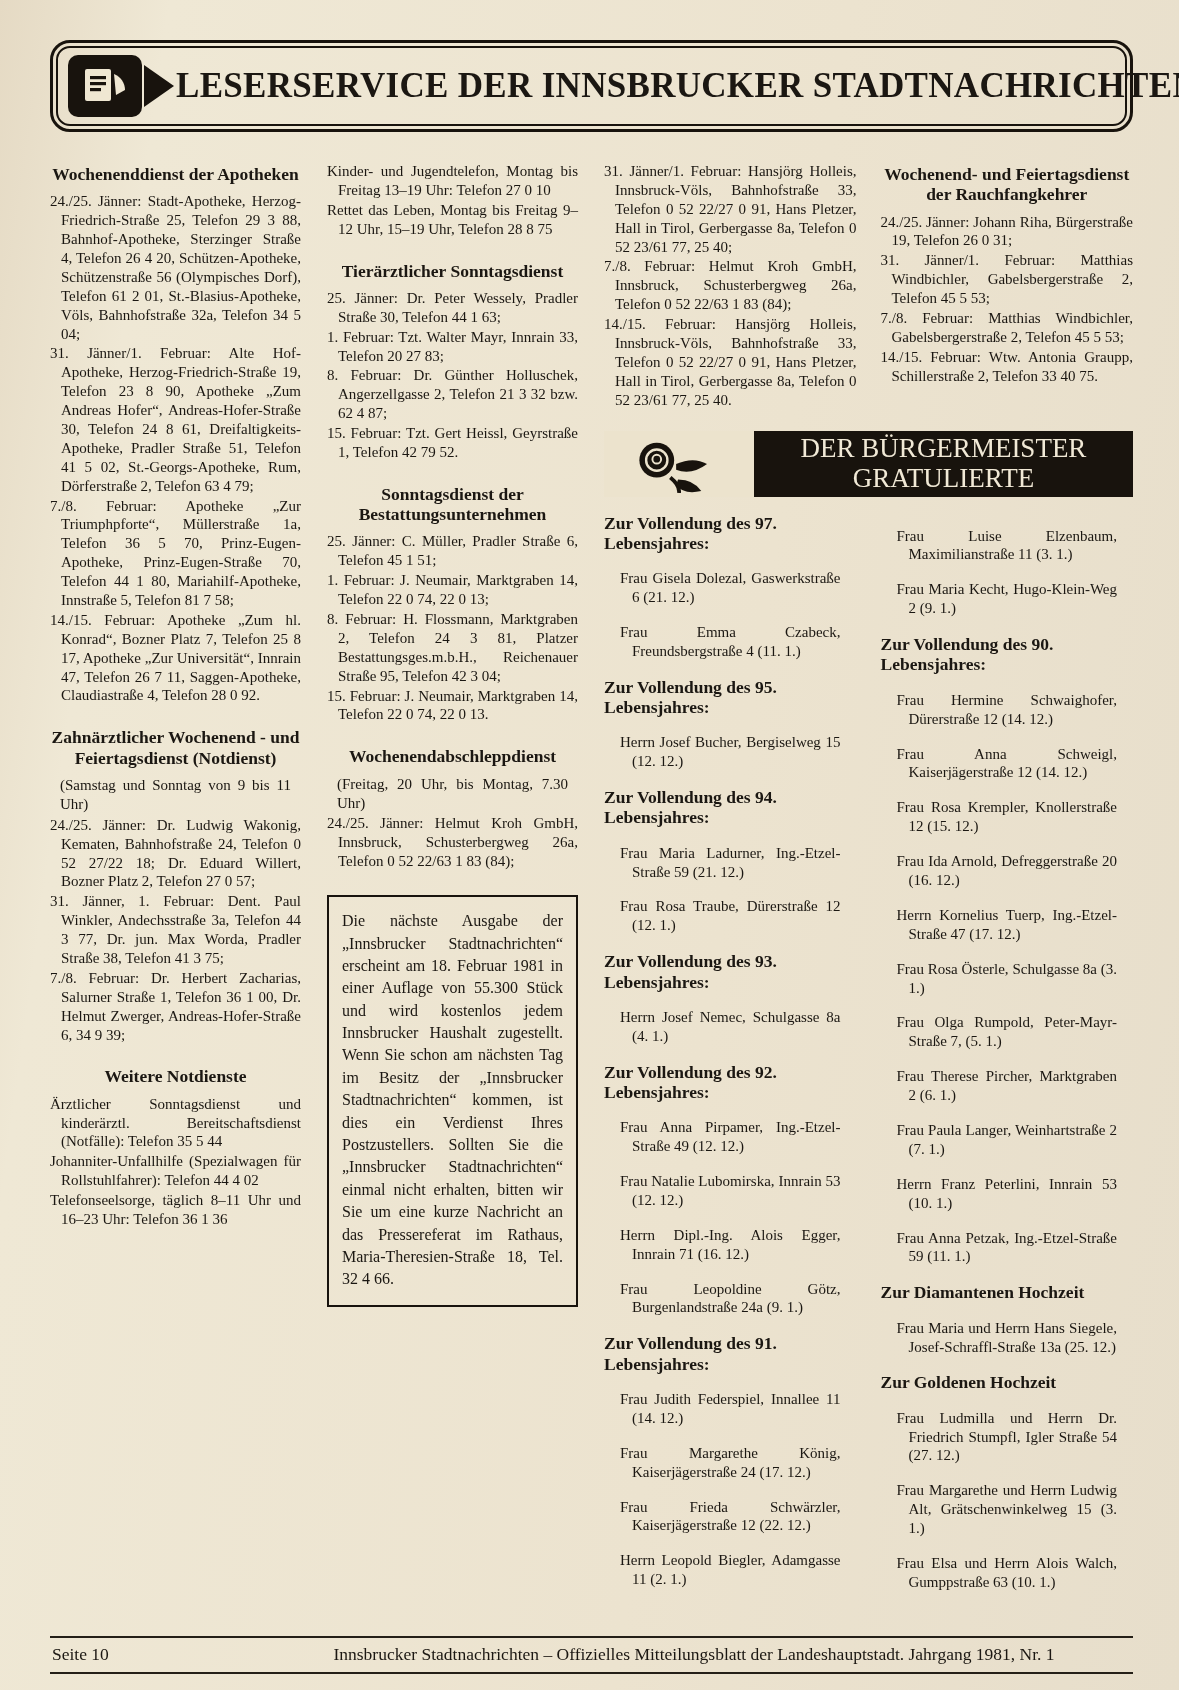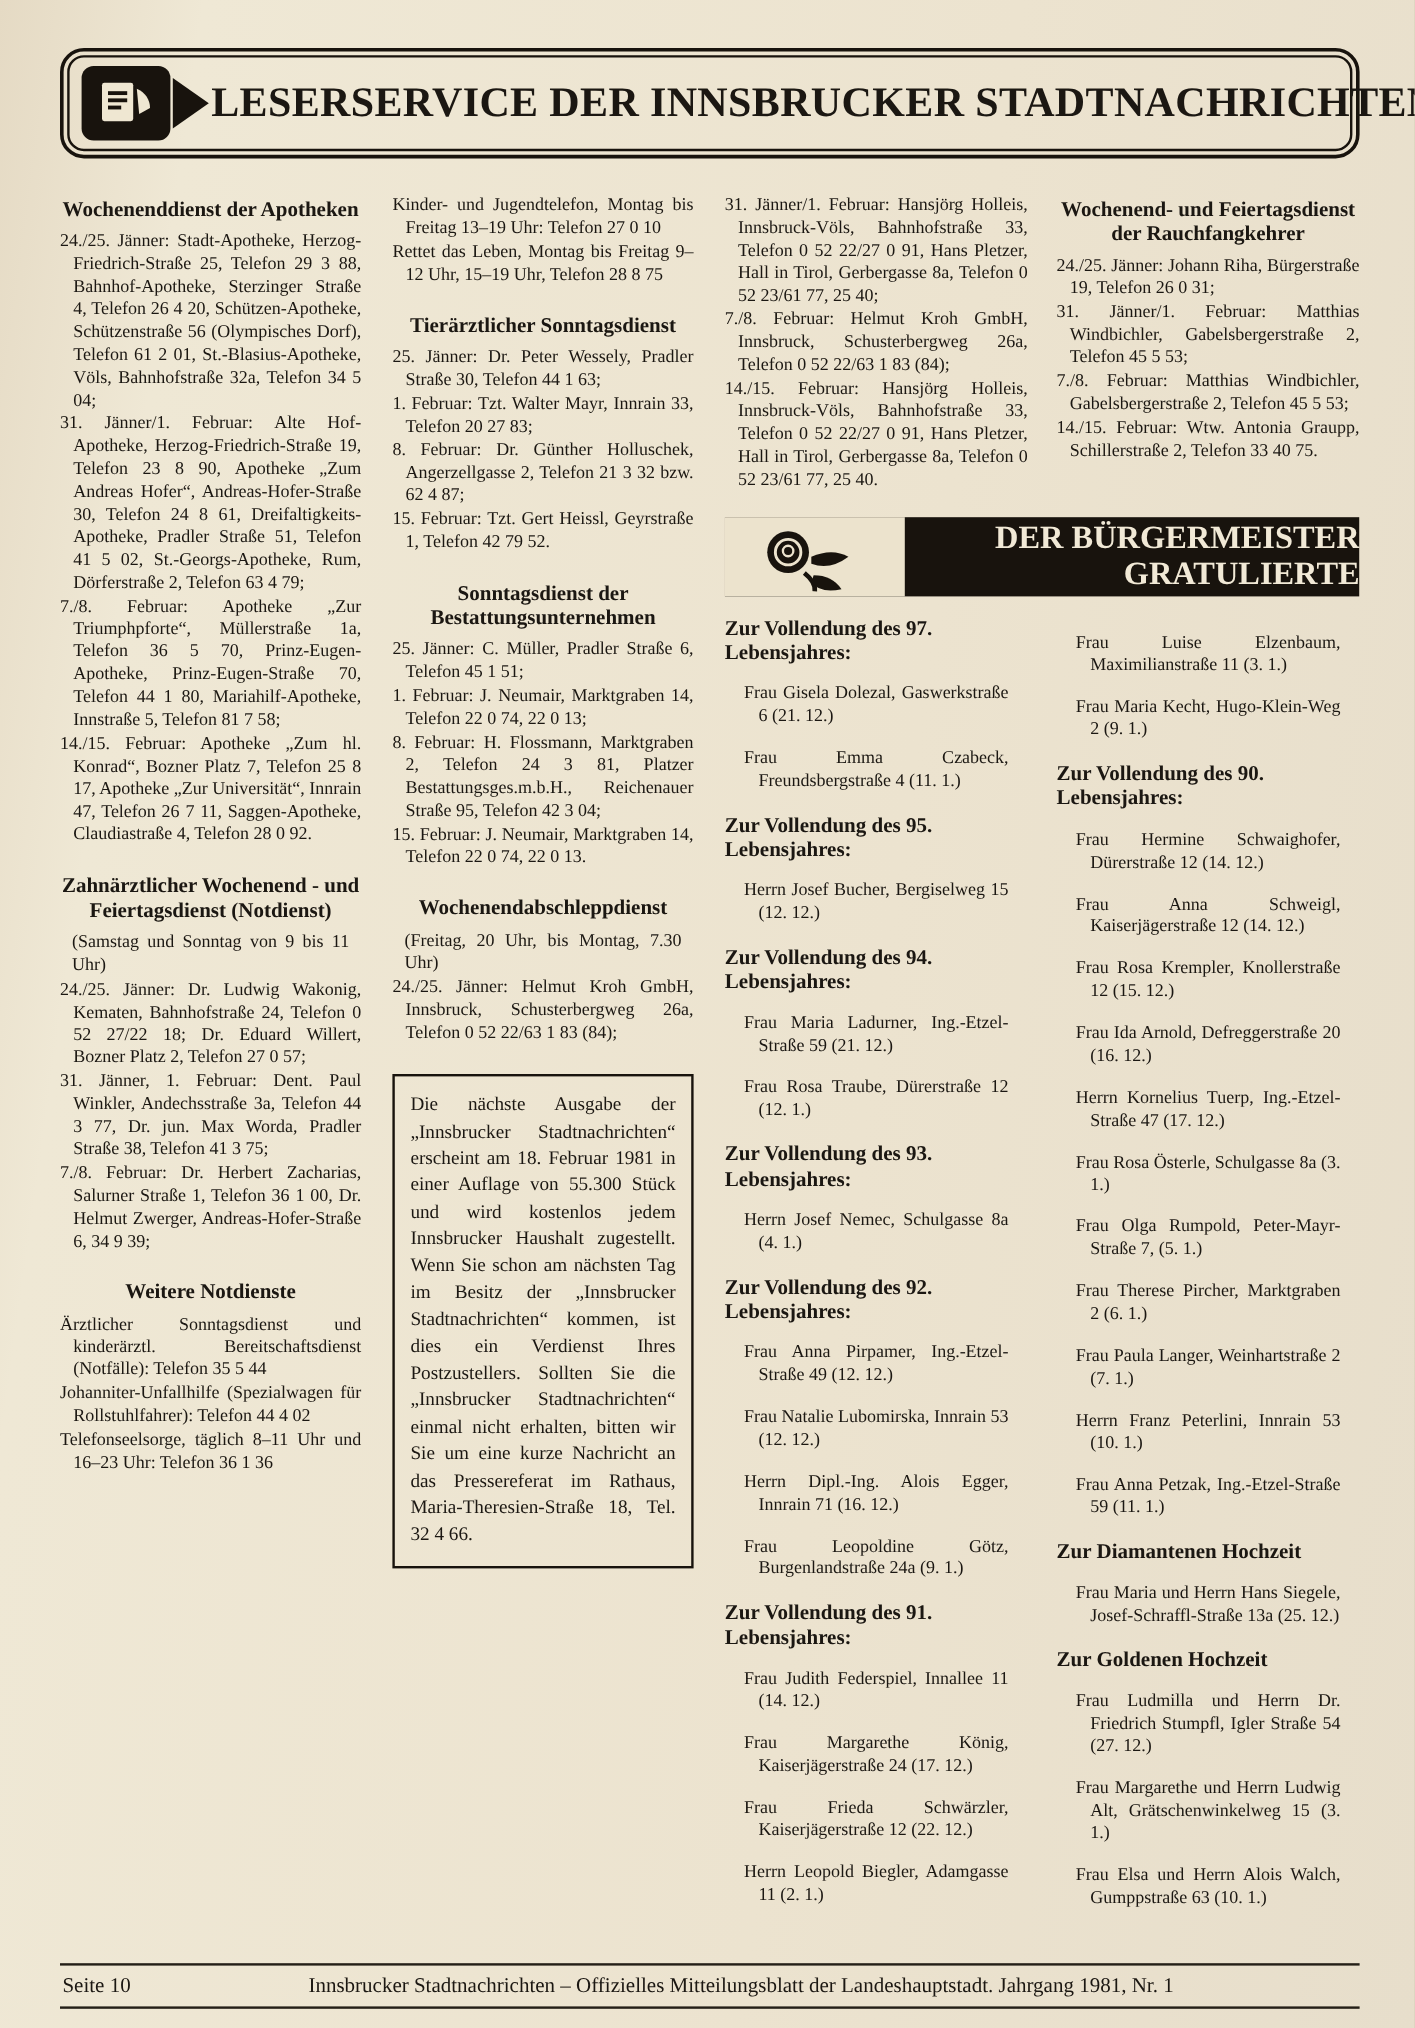--- a/index.html
+++ b/index.html
@@ -19,30 +19,30 @@
   .sec{font-size:17.5px;line-height:1.16;margin:22px 0 8px;text-align:center}
   .sec.first{margin-top:2px}
   .entry{margin:0 0 1px;padding-left:11px;text-indent:-11px}
   .note{margin:0 10px 2px}
   .lead{font-weight:400}
   
   .right{display:flex;flex-direction:column;overflow:hidden}
   .right-grid{display:grid;grid-template-columns:1fr 1fr;column-gap:24px}
   .banner{background:#18130d;display:flex;align-items:stretch;height:66px;margin:20px 0 14px;flex:0 0 auto}
   .banner-rose{background:#ece3cd;width:150px;display:flex;align-items:center;justify-content:center;flex:0 0 auto}
-  .banner-title{color:#f1e9d6;font-weight:700;font-size:27px;line-height:1.1;display:flex;align-items:center;max-width:385px;text-align:right}
+  .banner-title{color:#f1e9d6;font-weight:400;font-size:27px;line-height:1.1;display:flex;align-items:center;max-width:385px;text-align:center}
   .group-h{font-size:17.5px;line-height:1.16;margin:16px 0 6px;text-align:left}
   .group-h.first{margin-top:2px}
   .person{margin:16px;padding-left:12px;text-indent:-12px}
   
   .hinweis{border:2px solid #18130d;margin-top:24px;padding:13px 13px 14px;font-size:16px;line-height:1.4;text-align:justify;hyphens:auto}
   
   .footer{flex:0 0 auto;border-top:2px solid #241f17;border-bottom:2px solid #241f17;margin-top:10px;padding:6px 2px 7px;display:flex;align-items:baseline;font-size:17.5px}
   .footer-page{width:205px}
-  .footer-text{flex:1;text-align:left}
+  .footer-text{flex:1;text-align:center}
 </style>
 </head>
 <body>
 
 <div class="page">
 
   <div class="masthead">
     <div class="masthead-inner">
       <div class="logo-box">
         <svg width="46" height="40" viewBox="0 0 46 40" aria-hidden="true">

